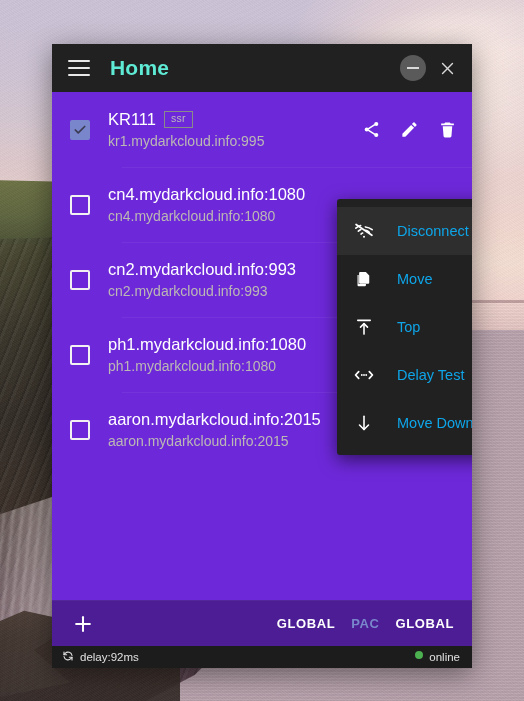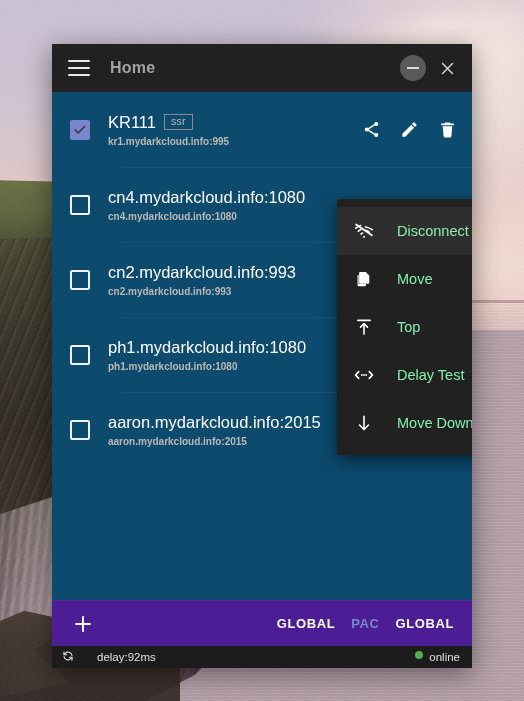--- a/index.html
+++ b/index.html
@@ -158,22 +158,22 @@
     flex: 0 0 auto;
   }
   #hamburger {
     width: 22px; height: 16px;
     display: flex; flex-direction: column; justify-content: space-between;
     cursor: pointer;
   }
   #hamburger i { display: block; height: 2px; background: #e8e8e8; border-radius: 1px; }
   .win-title {
     margin-left: 20px;
-    color: #a3a3a3;
-    font-size: 16px;
+    color: #5eead4;
+    font-size: 21px;
     font-weight: bold;
     letter-spacing: .2px;
   }
   .title-spacer { flex: 1 1 auto; }
   .win-btn {
     width: 26px; height: 26px;
     display: flex; align-items: center; justify-content: center;
     cursor: pointer;
     color: #d8d8d8;
   }
@@ -181,21 +181,21 @@
     border-radius: 50%;
     background: #5a5a5a;
     margin-right: 8px;
   }
   #btn-minimize .bar { width: 12px; height: 2px; background: #d9d9d9; }
   #btn-close svg { display: block; }
 
   
   #server-list {
     flex: 1 1 auto;
-    background: #0c4a6e;
+    background: #6d28d9;
     overflow: hidden;
     position: relative;
   }
   .server-row {
     position: relative;
     height: 75px;
     display: flex;
     align-items: center;
     padding: 0 14px 0 18px;
     cursor: pointer;
@@ -245,23 +245,22 @@
     color: #bdbdbd;
     border: 1px solid #8a8a8a;
     border-radius: 0;
     padding: 1px 6px 2px;
     line-height: 1.1;
     letter-spacing: .3px;
   }
   .row-sub {
     margin-top: 4px;
     color: #bcb8b4;
-    font-size: 10px;
+    font-size: 14px;
     white-space: nowrap;
-    font-weight: bold;
   }
   .row-actions {
     display: flex;
     align-items: center;
     gap: 16px;
     flex: 0 0 auto;
     margin-left: 10px;
   }
   .row-actions .act {
     width: 22px; height: 22px;
@@ -301,21 +300,21 @@
   #statusbar {
     height: 22px;
     background: #1c1c1c;
     display: flex;
     align-items: center;
     padding: 0 12px 0 10px;
     flex: 0 0 auto;
     color: #e0e0e0;
     font-size: 11.5px;
   }
-  #statusbar .sb-left { display: flex; align-items: center; gap: 23px; }
+  #statusbar .sb-left { display: flex; align-items: center; gap: 6px; }
   #statusbar .sb-right { display: flex; gap: 6px; margin-left: auto; }
   .online-dot {
     width: 8px; height: 8px; border-radius: 50%;
     background: #4caf50;
     display: block;
   }
 
   
   #context-menu {
     position: absolute;
@@ -327,21 +326,21 @@
     box-shadow: 0 5px 18px rgba(0,0,0,0.55);
     padding: 8px 0;
     z-index: 50;
   }
   .menu-item {
     height: 48px;
     display: flex;
     align-items: center;
     padding: 0 14px 0 16px;
     cursor: pointer;
-    color: #86efac;
+    color: #0ea5e9;
     text-align: center;
   }
   .menu-item.highlight { background: #2e2e2e; }
   .menu-item .mi-icon {
     width: 22px; height: 22px;
     flex: 0 0 auto;
     display: flex; align-items: center; justify-content: center;
     color: #ffffff;
   }
   .menu-item .mi-label {

